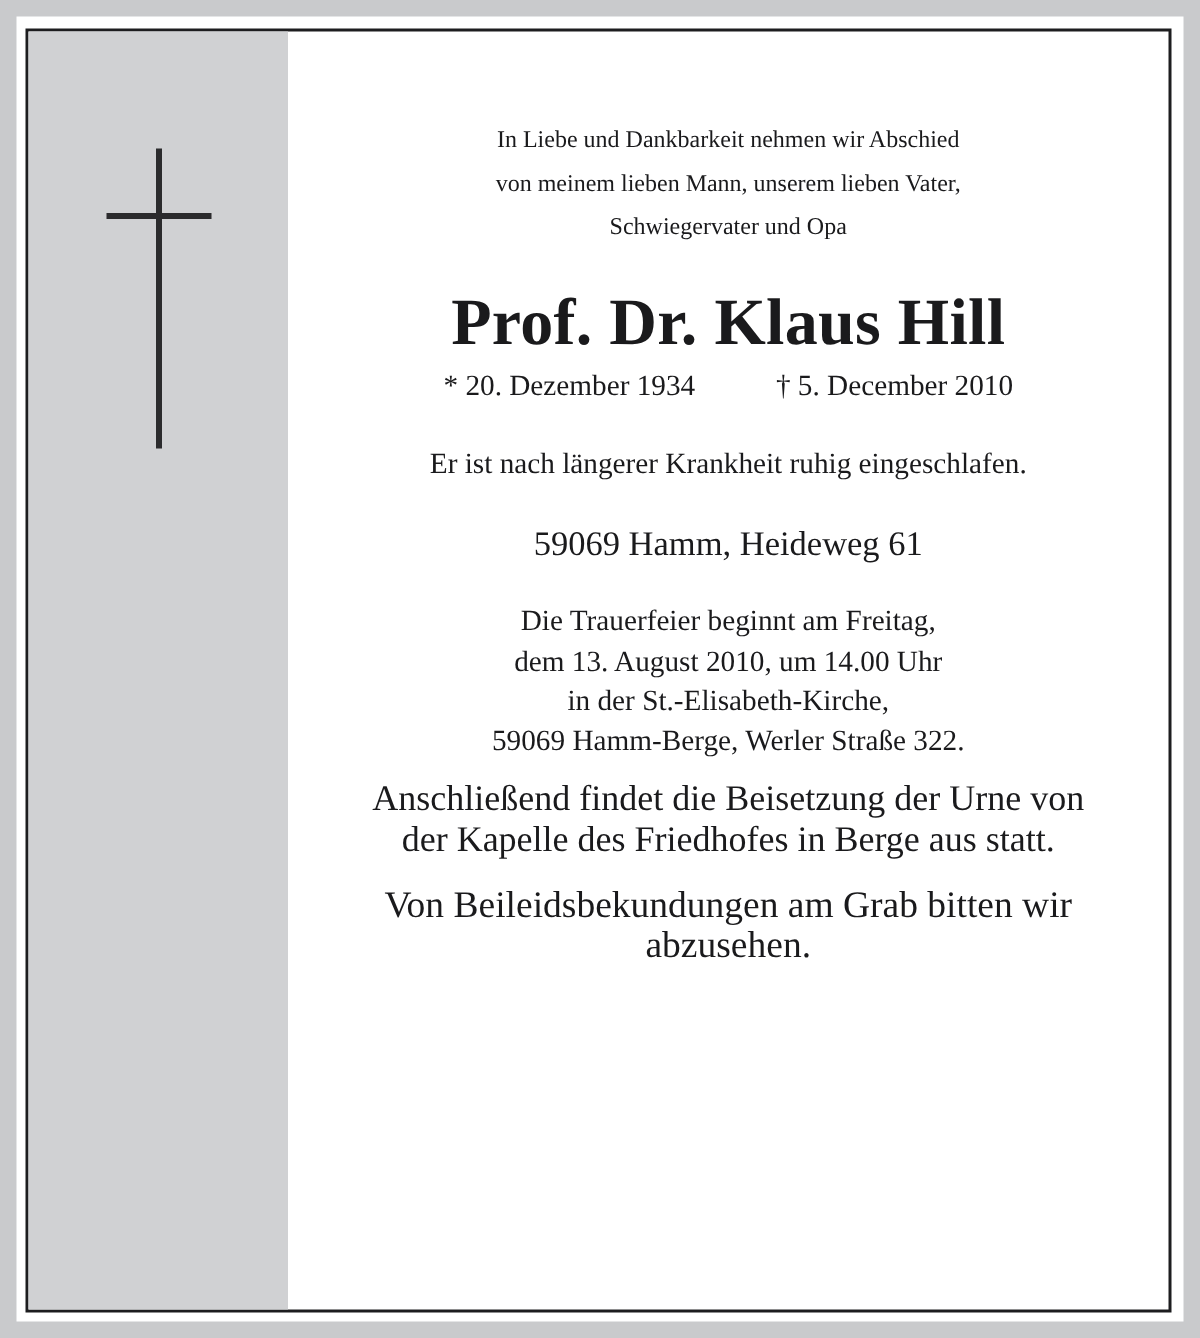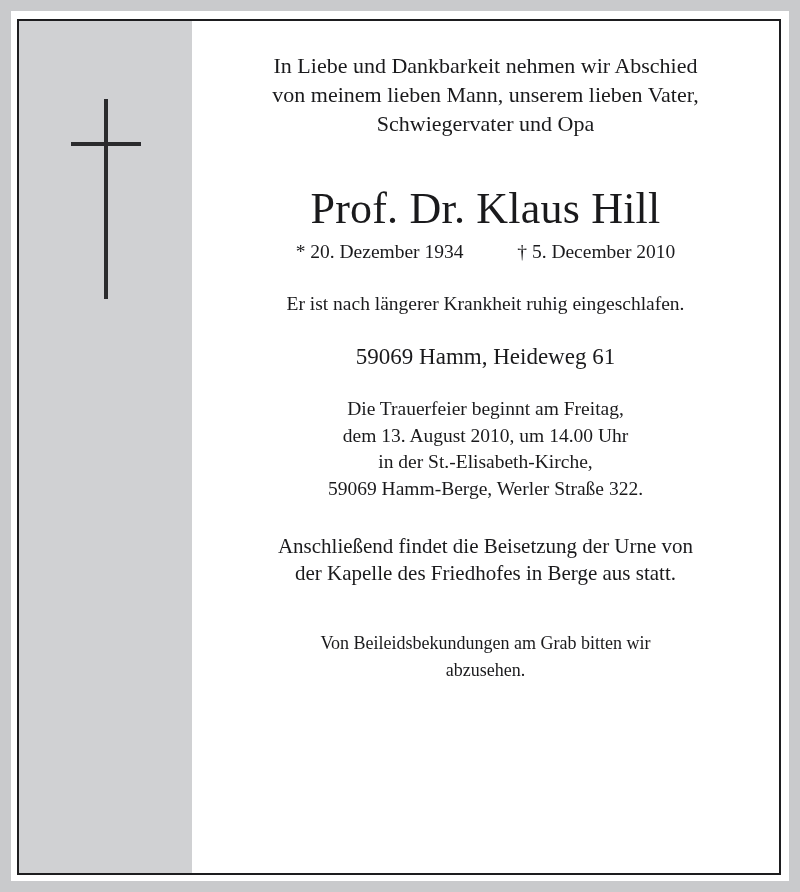--- a/index.html
+++ b/index.html
@@ -78,31 +78,31 @@
     right: 0;
     top: 0;
     bottom: 0;
     padding: 0 22px;
     text-align: center;
     color: #1a1a1c;
     box-sizing: border-box;
   }
 
   .intro-block {
-    margin-top: 30px;
-    font-size: 22px;
+    margin-top: 58px;
+    font-size: 16px;
     line-height: 29px;
   }
   .intro-block div { white-space: nowrap; }
 
   #deceased-name {
-    margin-top: 46px;
+    margin-top: 24px;
     font-size: 44px;
     line-height: 50px;
-    font-weight: normal;
+    font-weight: bold;
     letter-spacing: 0.2px;
     white-space: nowrap;
   }
 
   #life-dates {
     margin-top: 5px;
     font-size: 19.5px;
     line-height: 26px;
     white-space: nowrap;
   }
@@ -133,29 +133,29 @@
   }
 
   #service-block {
     margin-top: 26px;
     font-size: 19.5px;
     line-height: 26.5px;
   }
   #service-block div { white-space: nowrap; }
 
   #interment-block {
-    margin-top: 31px;
-    font-size: 21px;
+    margin-top: 12px;
+    font-size: 24px;
     line-height: 26.5px;
   }
   #interment-block div { white-space: nowrap; }
 
   #condolence-block {
-    margin-top: 44px;
-    font-size: 18px;
+    margin-top: 18px;
+    font-size: 25px;
     line-height: 26.5px;
   }
   #condolence-block div { white-space: nowrap; }
 
   #funeral-home-credit {
     position: absolute;
     left: 0;
     right: 0;
     bottom: 8px;
     text-align: center;

